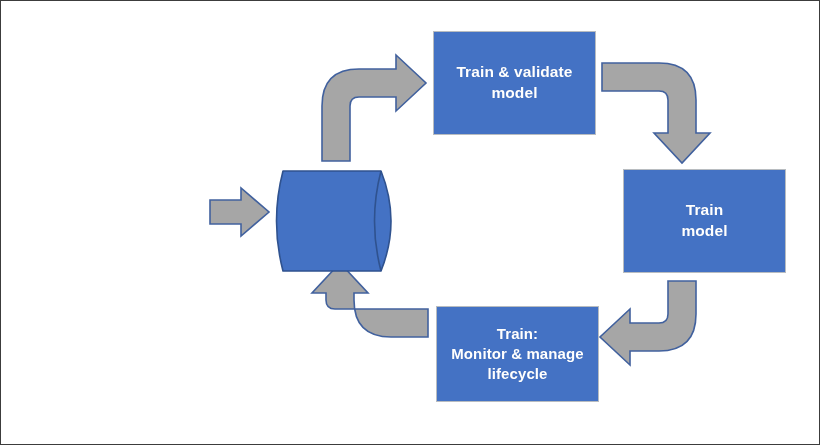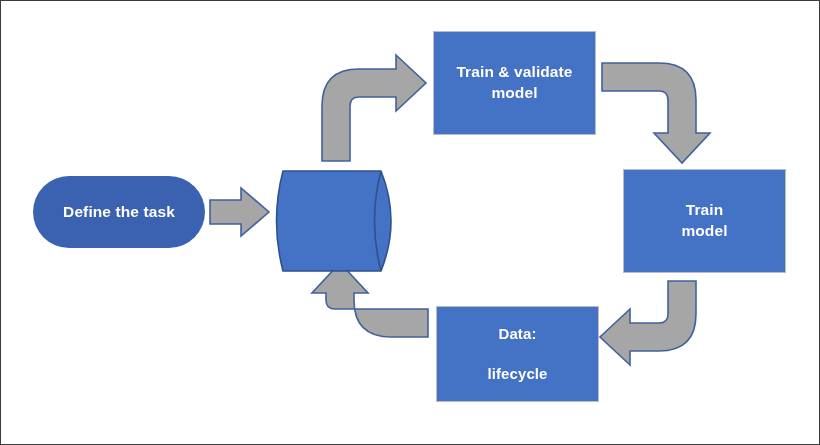--- a/index.html
+++ b/index.html
@@ -177,23 +177,20 @@
                L 339,262
                L 311,292
                L 325,292
                L 325,299
                Q 325,308 334,308
                L 427,308
                Z"></path>
     </g>
   </svg>
 
-  <div class="node" id="node-define">
-    <span class="label">Define the task</span>
-  </div>
 
   <div class="node" id="node-data">
     <svg class="cyl-svg" viewBox="0 0 134 104" xmlns="http://www.w3.org/2000/svg" preserveAspectRatio="none">
 
       <path d="M 14,2
                Q 1,52 14,102
                L 112,102
                Q 132,52 112,2
                Z" fill="#4472C4" stroke="#2F528F" stroke-width="1.6" stroke-linejoin="round"></path>
       <path d="M 112,2 Q 99,52 112,102" fill="none" stroke="#2F528F" stroke-width="1.6"></path>
@@ -209,19 +206,19 @@
 
   <div class="node box" id="node-deploy">
     <span class="label">
       <span>Train</span><br>
       <span>model</span>
     </span>
   </div>
 
   <div class="node box" id="node-mlops">
     <span class="label">
-      <span>Data:</span><br>
-      <br>
+      <span>Train:</span><br>
+      <span>Monitor &amp; manage</span><br>
       <span>lifecycle</span>
     </span>
   </div>
 
 </div>
 
 </body></html>

